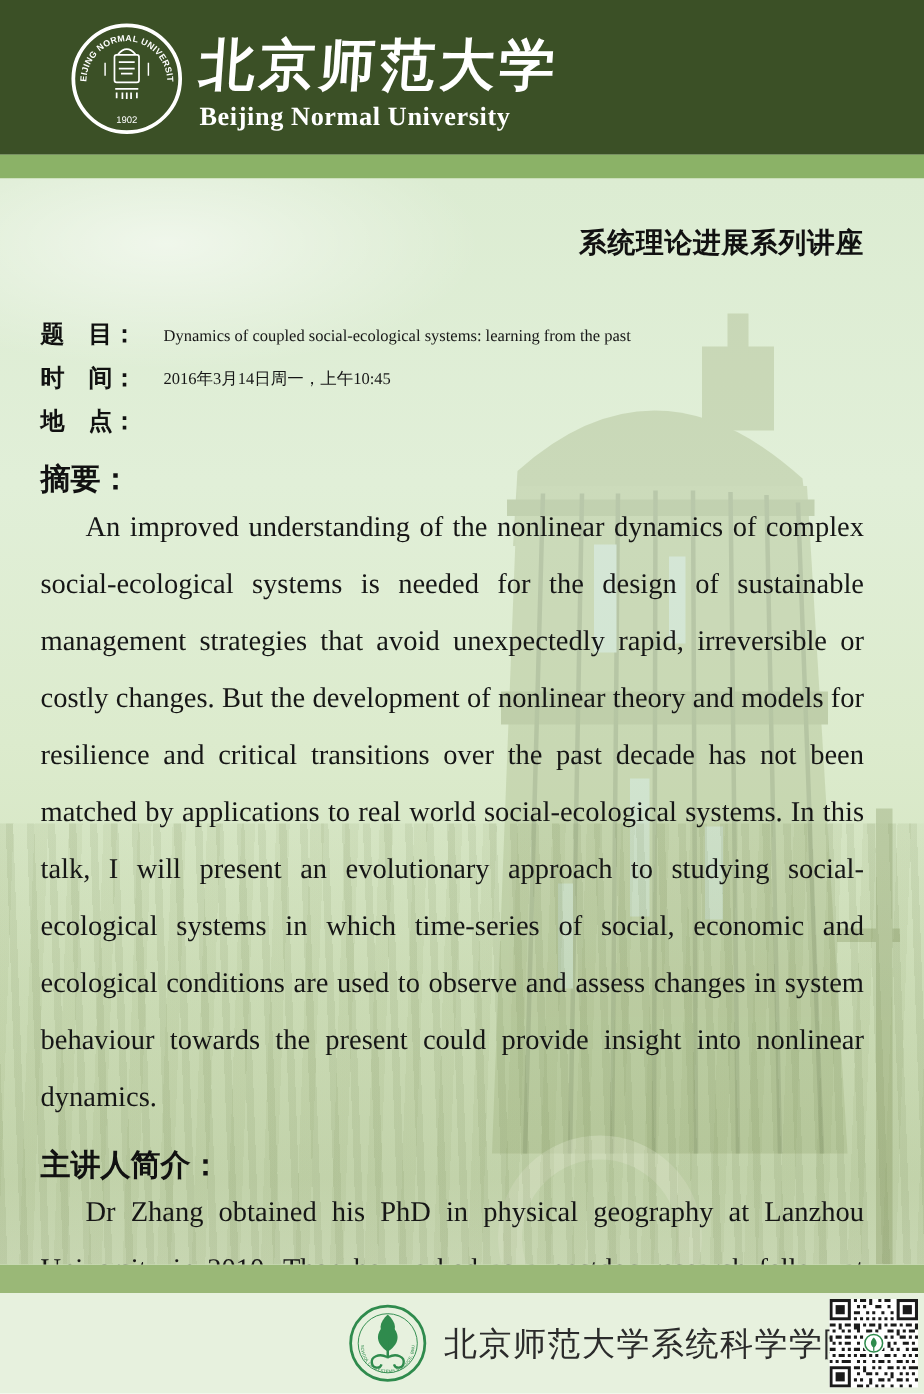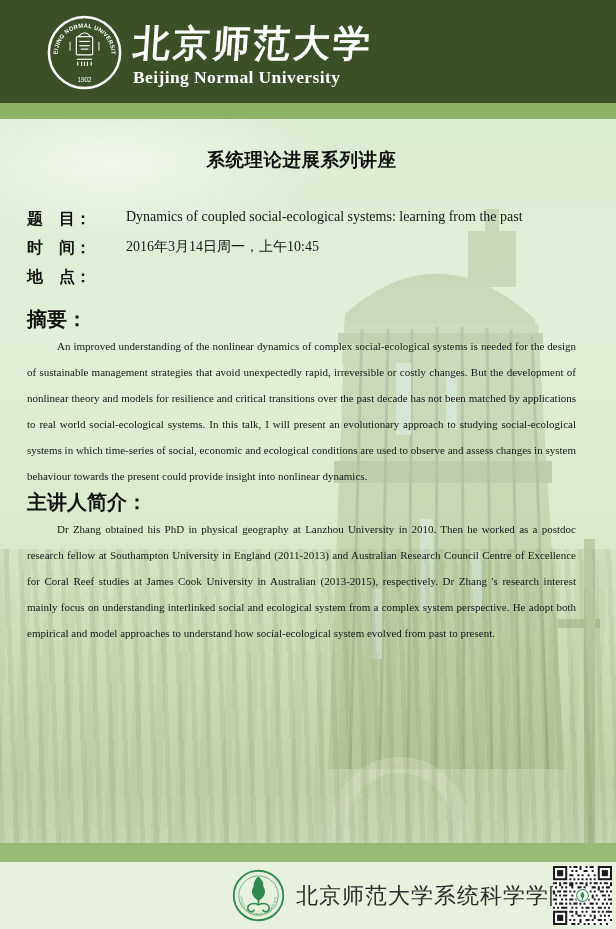--- a/index.html
+++ b/index.html
@@ -43,41 +43,41 @@
   .foliage{
     position:absolute;left:0;top:430px;right:0;bottom:0;pointer-events:none;
     background:
       repeating-linear-gradient(88deg, rgba(96,115,62,0.10) 0 5px, rgba(96,115,62,0) 5px 14px),
       repeating-linear-gradient(92deg, rgba(120,140,80,0.08) 0 9px, rgba(120,140,80,0) 9px 23px),
       linear-gradient(180deg, rgba(140,160,100,0.05), rgba(110,130,70,0.16));
   }
   .content{position:relative;z-index:2;padding:0 40px 0 27px;}
   .lecture-title{
     margin:30px 0 0 0;
-    text-align:center;
-    font-family:Liberation Mono, monospace;
+    text-align:right;
+    font-family:Liberation Sans, sans-serif;
     font-weight:700;font-size:18.5px;line-height:25px;color:#111;
     letter-spacing:0.5px;
   }
   .details{margin-top:35px;}
-  .detail-row{display:flex;align-items:flex-start;height:29.2px;}
+  .detail-row{display:flex;align-items:center;height:29.2px;}
   .detail-label{
     flex:0 0 82px;
     font-family:"DejaVu Sans","Liberation Sans",sans-serif;
     font-weight:700;font-size:16px;color:#111;white-space:nowrap;
   }
-  .detail-value{font-size:14px;color:#161616;white-space:nowrap;margin-left:17px;}
+  .detail-value{font-size:11px;color:#161616;white-space:nowrap;}
   .section-heading{
     margin:9px 0 0 0;
     font-family:"DejaVu Sans","Liberation Sans",sans-serif;
     font-weight:700;font-size:20px;line-height:26px;color:#111;
   }
   .body-para{
     margin:1px 0 0 0;
-    font-size:11px;line-height:26px;
+    font-size:19px;line-height:38px;
     text-align:justify;text-indent:30px;color:#161616;
   }
   
   .band-bottom{height:19px;background:#9ab877;}
   .footer{position:relative;height:67px;background:#e7f1de;}
   .school-logo{position:absolute;left:231px;top:6px;width:55px;height:55px;}
   .school-name{
     position:absolute;left:296px;top:0;height:67px;line-height:67px;
     font-family:"Liberation Serif","DejaVu Serif",serif;
     font-size:22px;letter-spacing:1px;color:#2b2b2b;white-space:nowrap;
@@ -156,21 +156,21 @@
           <span class="detail-label">地　点：</span>
         </div>
       </div>
 
       <div>
         <h2 class="section-heading">摘要：</h2>
         <p class="body-para">An improved understanding of the nonlinear dynamics of complex social-ecological systems is needed for the design of sustainable management strategies that avoid unexpectedly rapid, irreversible or costly changes. But the development of nonlinear theory and models for resilience and critical transitions over the past decade has not been matched by applications to real world social-ecological systems.  In this talk, I will present an evolutionary approach to studying social-ecological systems in which time-series of social, economic and ecological conditions are used to observe and assess changes in system behaviour towards the present could provide insight into nonlinear dynamics.</p>
       </div>
 
       <div>
-        <h2 class="section-heading" style="margin-top:0;">主讲人简介：</h2>
+        <h2 class="section-heading" style="margin-top:12px;">主讲人简介：</h2>
         <p class="body-para">Dr Zhang obtained his PhD in physical geography at Lanzhou University in 2010. Then he worked as a postdoc research fellow at Southampton University in England (2011-2013) and Australian Research Council Centre of Excellence for Coral Reef studies at James Cook University in Australian (2013-2015), respectively. Dr Zhang 's research interest mainly focus on understanding interlinked social and ecological system from a complex system perspective. He adopt both empirical and model approaches to understand how social-ecological system evolved from past to present.</p>
       </div>
     </div>
   </div>
 
   <div class="band-bottom"></div>
   <div class="footer">
     <svg class="school-logo" viewBox="0 0 60 60" aria-hidden="true">
       <circle cx="30" cy="30" r="27" fill="none" stroke="#2f8b4d" stroke-width="2"></circle>
       <circle cx="30" cy="30" r="21.5" fill="none" stroke="#2f8b4d" stroke-width="0.7"></circle>

